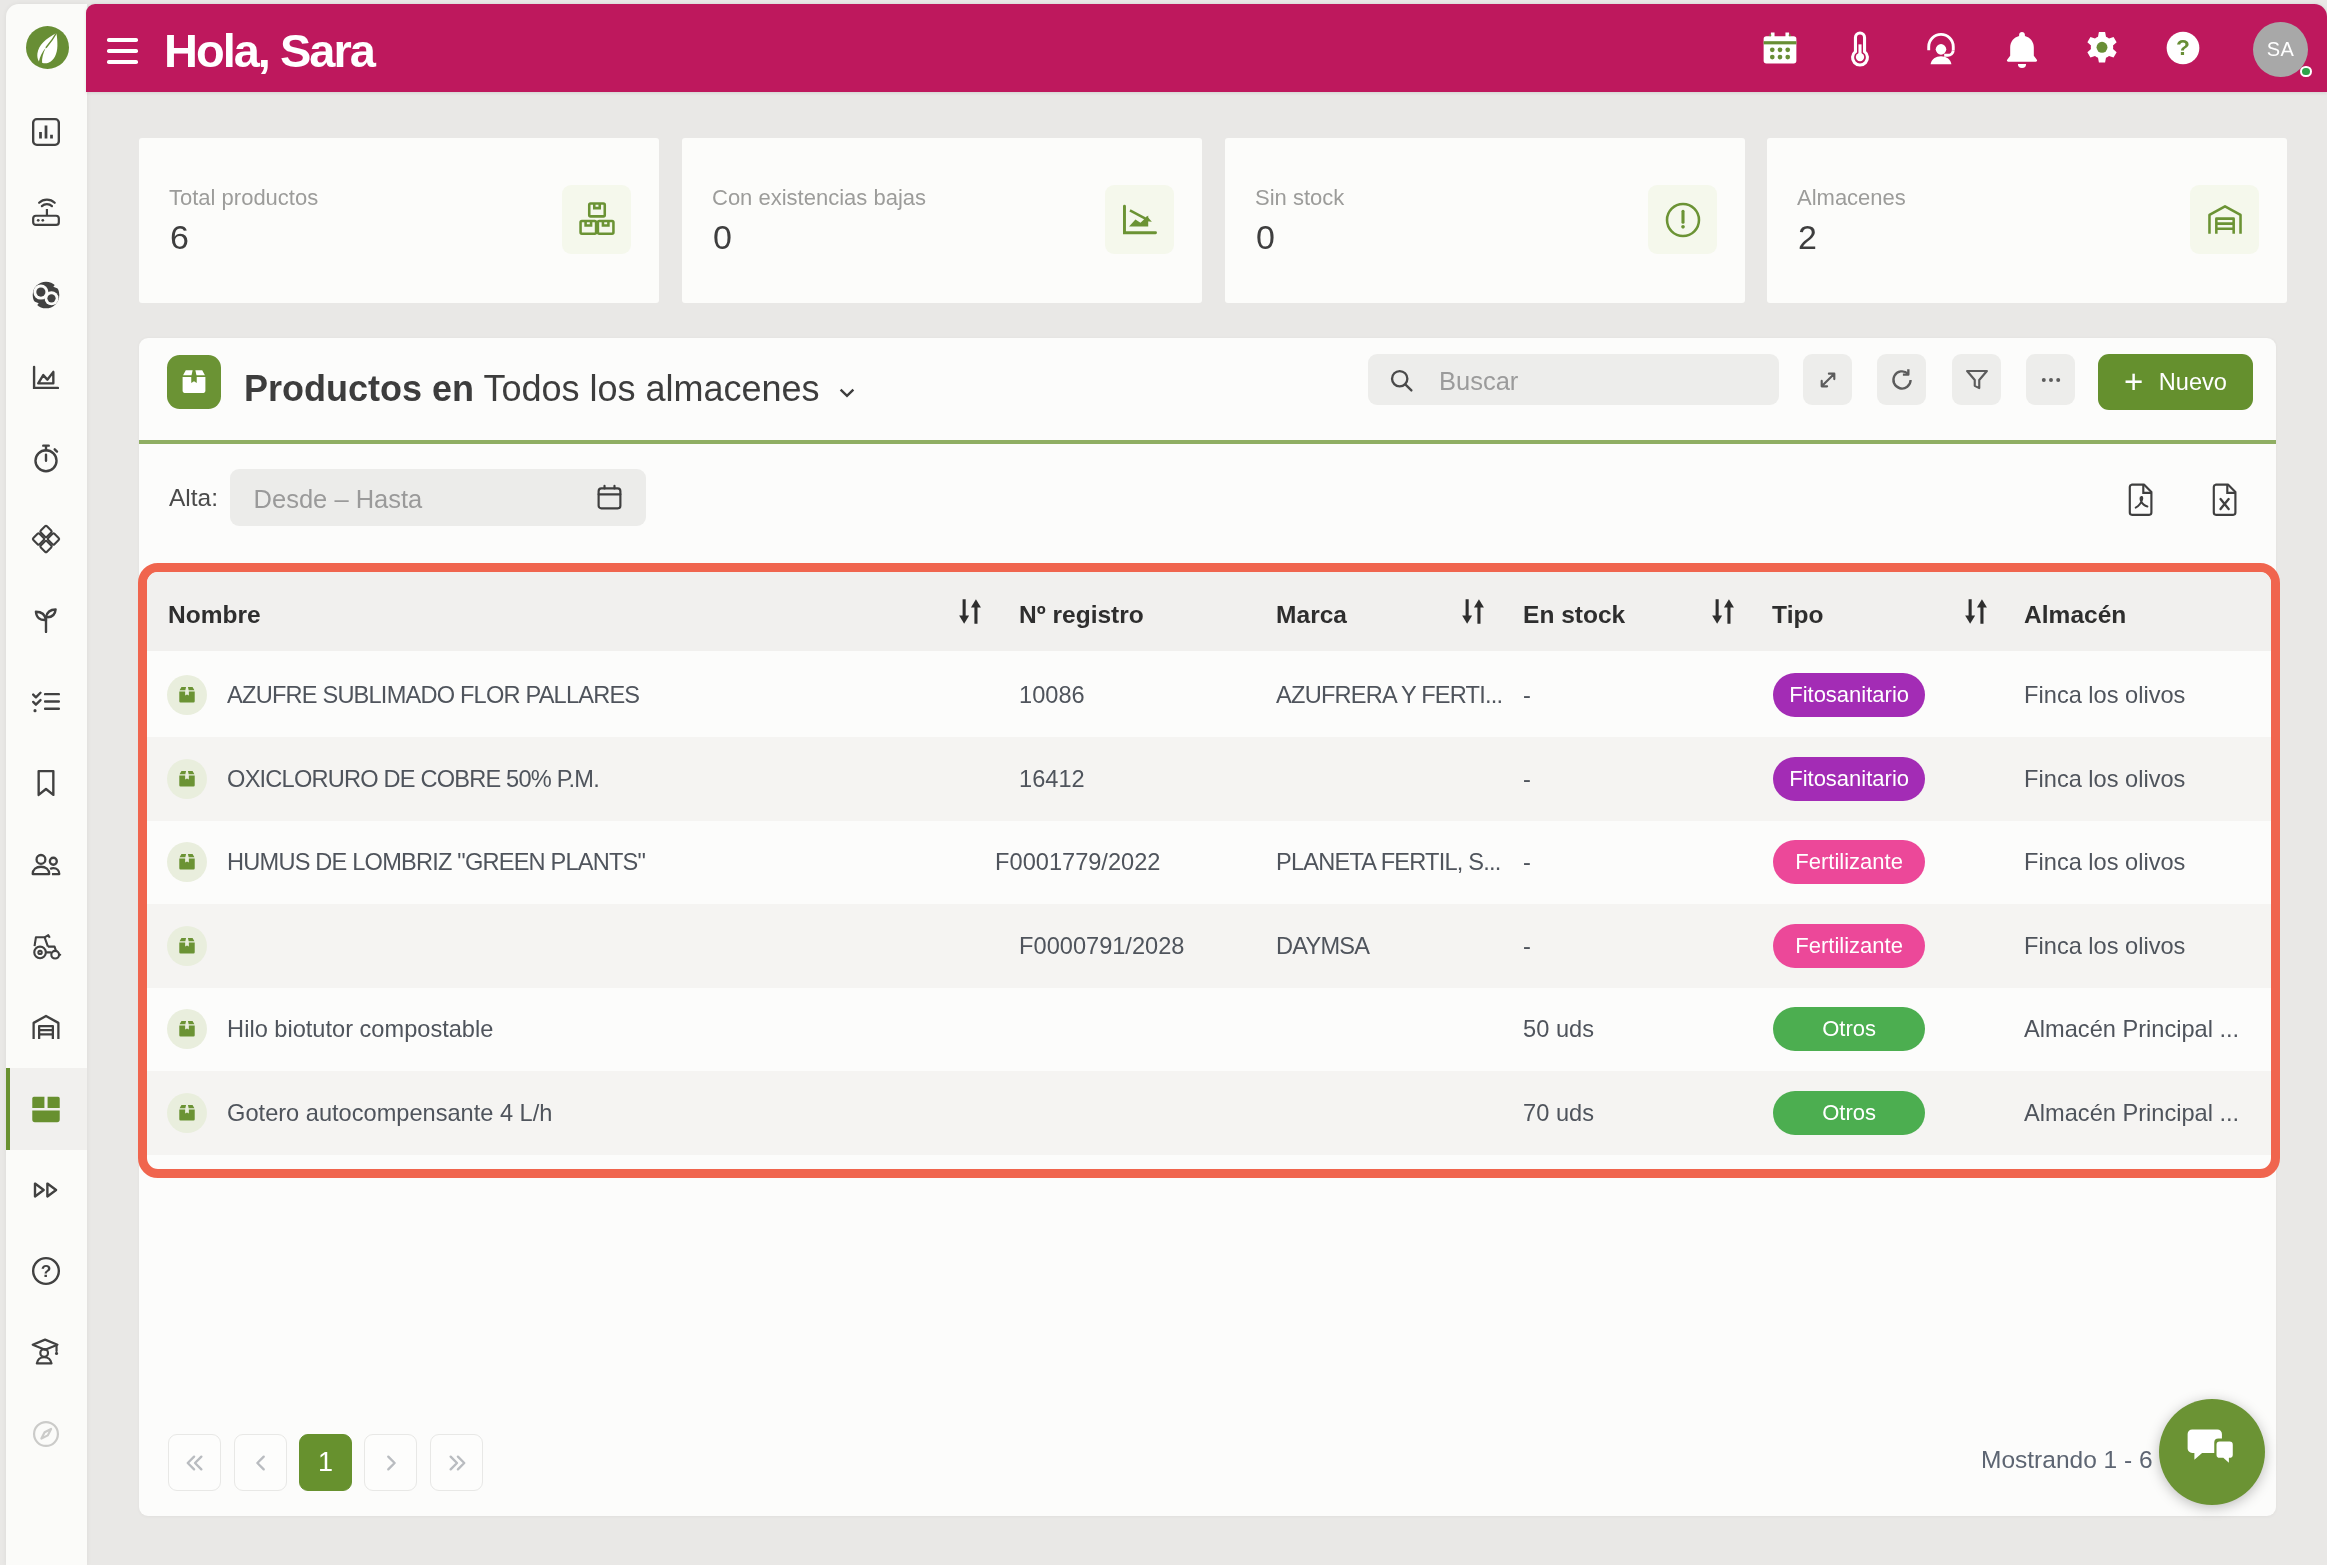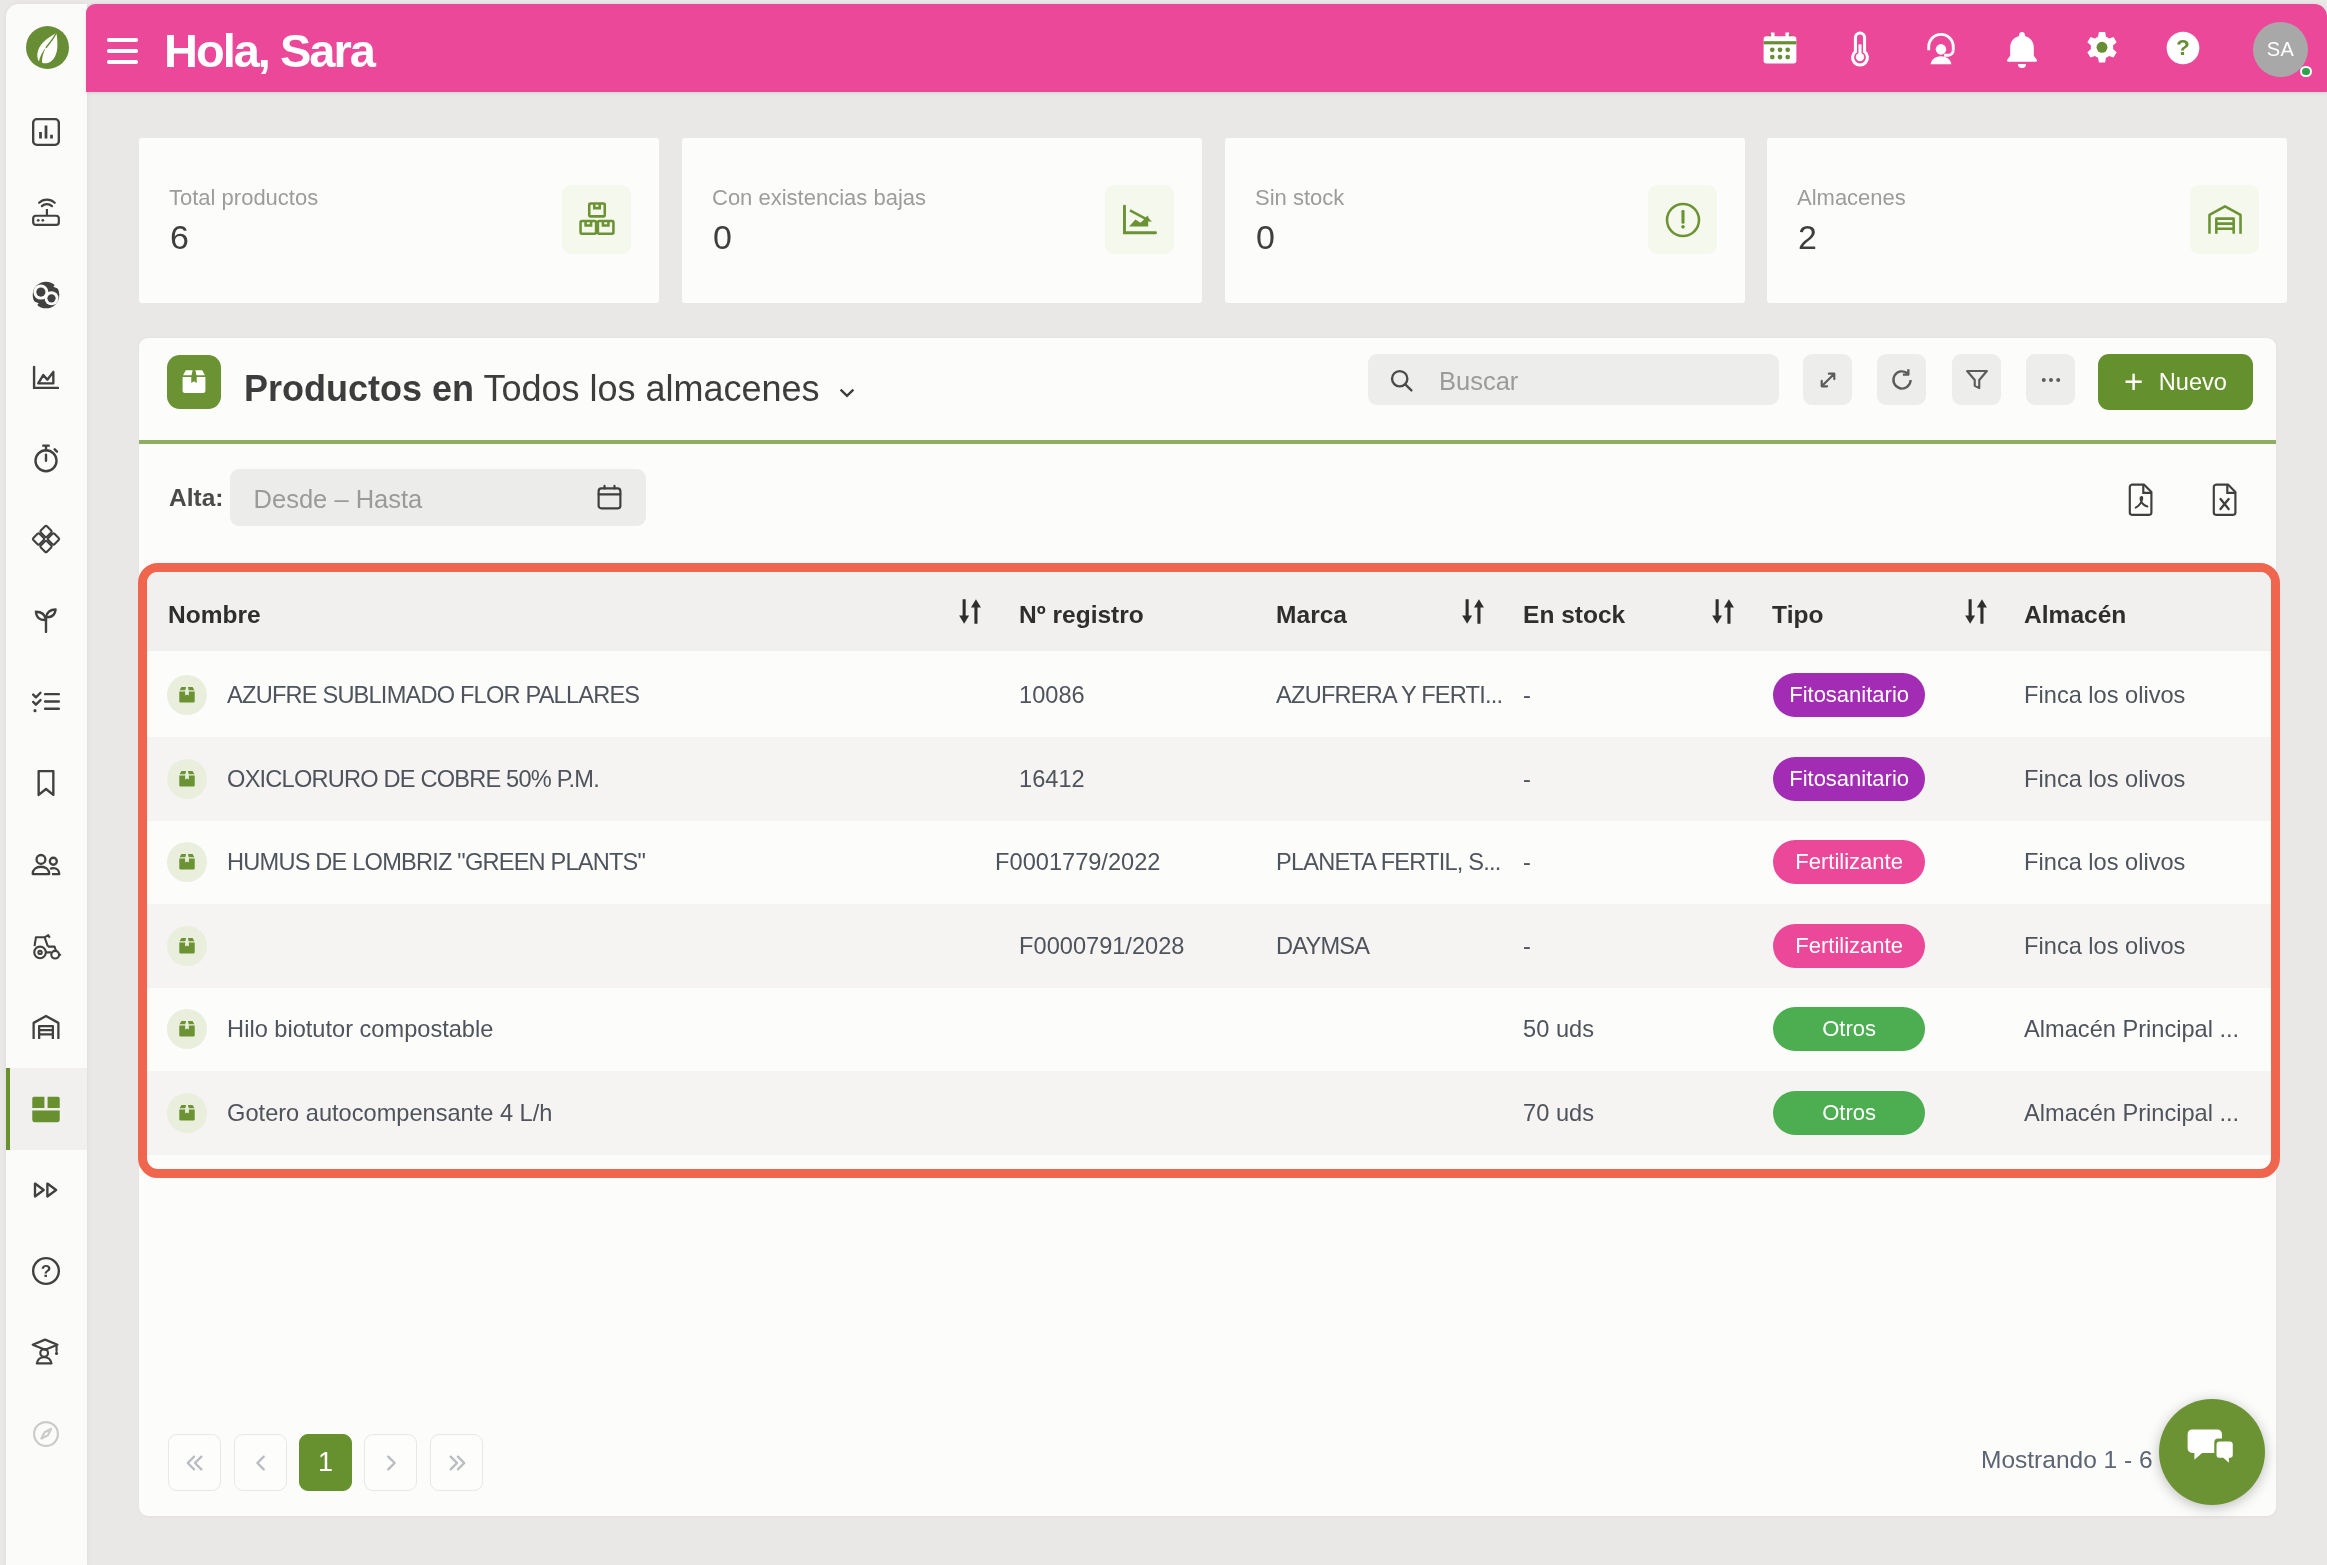--- a/index.html
+++ b/index.html
@@ -9,21 +9,21 @@
   .abs { position:absolute; }
 
   
   .sidebar { left:5.5px; top:3.6px; width:81px; height:1562px; background:#fbfbf9; border-radius:12.7px 0 0 0; box-shadow:0 0 5.5px rgba(0,0,0,.06); }
   .logo { left:20px; top:22px; width:43px; height:43px; }
   .sicon { position:absolute; left:50%; transform:translate(-50%,-50%); width:33px; height:33px; }
   .active-bg { position:absolute; left:3.6px; right:0; height:82px; background:#f1f0ee; }
   .active-bar { position:absolute; left:0px; width:4.5px; height:82px; background:#68902f; }
 
   
-  .header { left:86px; top:3.6px; right:0; height:88px; background:#ec4899; border-radius:9px 12.7px 0 0; box-shadow:0 0.9px 3.6px rgba(0,0,0,.10); }
+  .header { left:86px; top:3.6px; right:0; height:88px; background:#be185d; border-radius:9px 12.7px 0 0; box-shadow:0 0.9px 3.6px rgba(0,0,0,.10); }
   .burger { left:21px; top:34px; width:31px; height:25.5px; }
   .burger span { position:absolute; left:0; width:31px; height:4.1px; background:#fff; border-radius:1.8px; }
   .htitle { left:78px; top:19px; font-size:47px; font-weight:bold; color:#fff; letter-spacing:-2px; }
   .hicon { top:50%; transform:translate(-50%,-50%); width:40px; height:40px; }
   .avatar { left:2167px; top:18px; width:55px; height:55px; border-radius:50%; background:#a8a8a8; color:#fff; font-size:20px; text-align:center; line-height:55px; letter-spacing:0.5px; }
   .avatar .dot { position:absolute; right:-3.6px; bottom:-0.9px; width:11.8px; height:11.8px; border-radius:50%; background:#2ea44a; border:2.3px solid #fff; }
 
   
   .card { top:138px; width:520px; height:165px; background:#fcfcfa; border-radius:3px; }
   .card .lbl { position:absolute; left:30px; top:47px; font-size:22px; color:#9c9c9a; }
@@ -40,21 +40,21 @@
   .chev { display:inline-block; margin-left:16.4px; }
   .search { left:1229px; top:16.4px; width:411px; height:51px; background:#ededeb; border-radius:9px; }
   .search .mg { position:absolute; left:20px; top:12.7px; }
   .search .ph { position:absolute; left:71px; top:12.7px; font-size:25.5px; color:#9b9b9b; }
   .sqbtn { top:16.4px; width:49px; height:51px; background:#ededeb; border-radius:9px; }
   .sqbtn svg { position:absolute; left:50%; top:50%; transform:translate(-50%,-50%); }
   .nuevo { left:1959px; top:16.4px; width:155px; height:56px; background:#65902e; border-radius:11px; color:#fff; font-size:23.6px; text-align:center; line-height:56px; white-space:nowrap; }
   .nuevo .pl { font-size:33px; font-weight:300; vertical-align:-2.7px; margin-right:15.5px; }
   .gline { left:0; top:102px; width:2137px; height:3.6px; background:#8fae63; }
 
-  .alta-lbl { left:30px; top:146px; font-size:24.5px; color:#4a4a4a;font-weight:bold; }
+  .alta-lbl { left:30px; top:146px; font-size:24.5px; color:#4a4a4a; }
   .date-inp { left:91px; top:131px; width:416px; height:57px; background:#ececea; border-radius:9px; }
   .date-inp .ph { position:absolute; left:23.6px; top:15.5px; font-size:25.5px; color:#9a9a9a; }
   .date-inp svg { position:absolute; right:22px; top:13.6px; }
   .exp { top:144px; }
 
   
   .redbox { left:-0.9px; top:225px; width:2142px; height:615px; border:9px solid #f0654e; border-radius:20px; overflow:hidden; background:#fcfcfb; }
   .sort { position:absolute; top:0; }
   .thead { position:absolute; left:0; top:0; width:100%; height:79px; background:#f1f0ee; }
   .th { position:absolute; top:0; height:79px; line-height:85px; font-weight:bold; font-size:24.5px; color:#2e2e2e; white-space:nowrap; }

